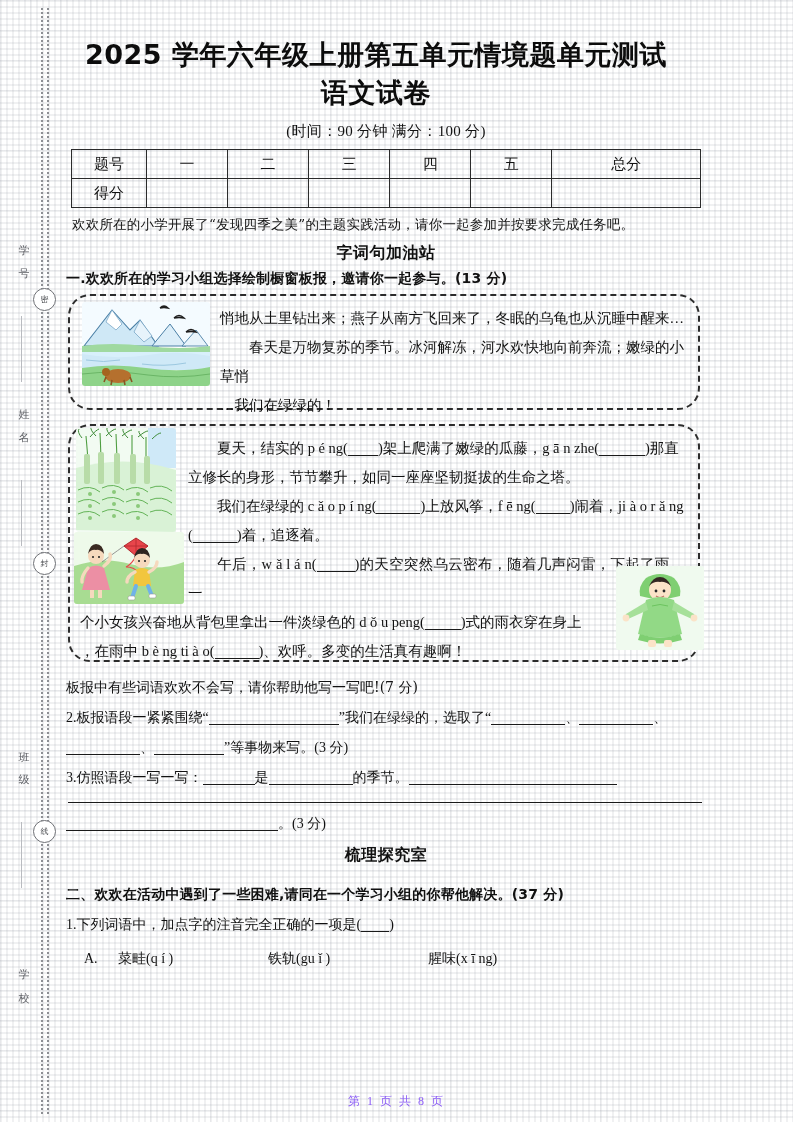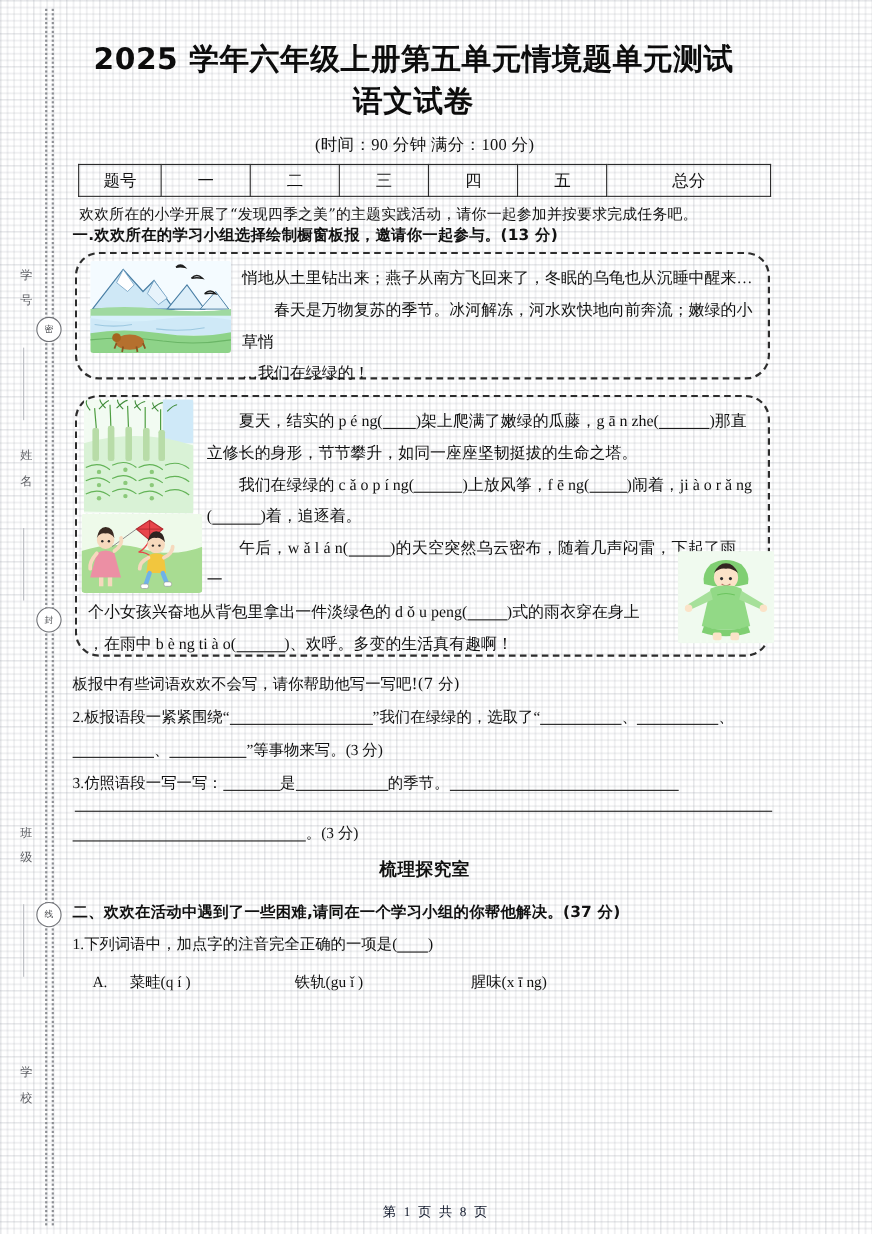--- a/index.html
+++ b/index.html
@@ -103,21 +103,21 @@
 
   .qline{font-size:14px;line-height:30px;margin:0 8px 0 4px;}
   .qnum{font-family:"DejaVu Serif",serif;}
   .choices{font-size:14px;line-height:38px;margin:0 0 0 22px;}
   .choices .opt{display:inline-block;}
 
   .fullrule{border-bottom:1px solid #1a1a1a;height:0;margin:9px 8px 0 6px;}
 
   .footer{
     position:absolute;left:0;right:0;bottom:12px;text-align:center;
-    font-size:12px;color:#0f172a;letter-spacing:2px;
+    font-size:12px;color:#8b5cf6;letter-spacing:2px;
   }
   
   svg{display:block;}
 </style>
 </head>
 <body>
 
 <div id="grid"></div>
 
 <div class="page">
@@ -152,25 +152,35 @@
       <tbody>
           <tr>
         <td class="hd">题号</td>
         <td>一</td>
         <td>二</td>
         <td>三</td>
         <td>四</td>
         <td>五</td>
         <td>总分</td>
       </tr>
+      <tr>
+        <td class="hd">得分</td>
+        <td></td>
+        <td></td>
+        <td></td>
+        <td></td>
+        <td></td>
+        <td></td>
+      </tr>
     </tbody>
       </table>
 
     <div class="intro">欢欢所在的小学开展了“发现四季之美”的主题实践活动，请你一起参加并按要求完成任务吧。</div>
 
+    <h2 class="sect">字词句加油站</h2>
 
     <div class="qhead">一.欢欢所在的学习小组选择绘制橱窗板报，邀请你一起参与。(13 分)</div>
 
     <div class="dbox" style="height:96px;">
       <div class="ill" style="left:12px;top:6px;width:128px;height:84px;">
         <svg width="128" height="84" viewBox="0 0 128 84">
           <rect x="0" y="0" width="128" height="84" fill="#ffffff"></rect>
           <rect x="0" y="0" width="128" height="42" fill="#f4fbff"></rect>
           <path d="M2 44 L30 8 L48 28 L58 18 L76 44 Z" fill="#cfe8f6" stroke="#4a7fa5" stroke-width="1.1"></path>
           <path d="M30 8 L40 22 L34 28 L24 20 Z" fill="#ffffff" stroke="#6d9ec0" stroke-width=".7"></path>

